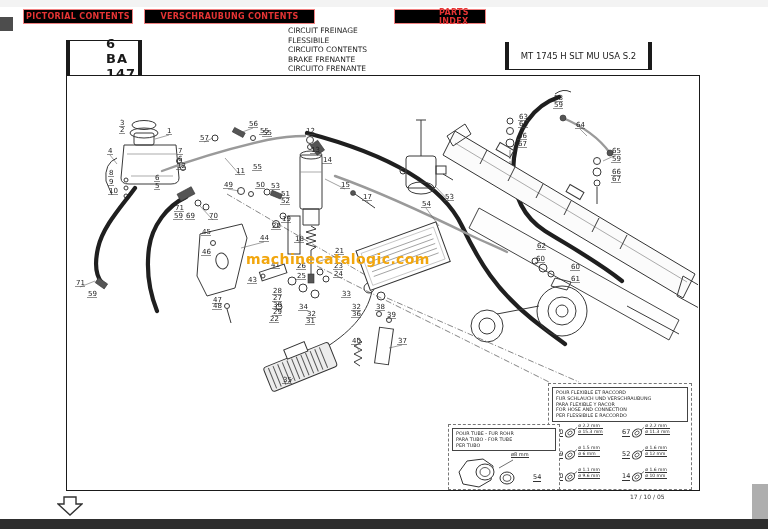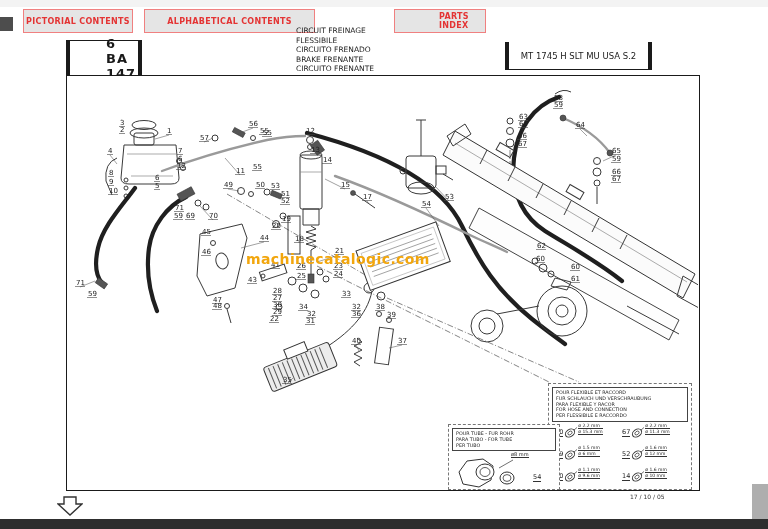--- a/index.html
+++ b/index.html
@@ -3,32 +3,32 @@
 <meta charset="utf-8">
 <style>
   html,body{margin:0;padding:0;}
   body{width:768px;height:529px;position:relative;background:#ffffff;overflow:hidden;
        font-family:"DejaVu Sans",sans-serif;}
   .topstrip{position:absolute;left:0;top:0;width:768px;height:7px;background:#f3f3f3;}
   .corner-block{position:absolute;left:0;top:17px;width:13px;height:14px;background:#4d4d4d;}
   .right-gray{position:absolute;left:752px;top:484px;width:16px;height:35px;background:#aeaeae;}
   .bottom-bar{position:absolute;left:0;top:519px;width:768px;height:10px;background:#2e2e2e;}
 
-  .navbtn{position:absolute;top:9px;height:24px;border:1.5px solid #f08080;color:#e43434;
+  .navbtn{position:absolute;top:9px;height:15px;border:1.5px solid #f08080;color:#e43434;
           font-size:8px;font-weight:bold;display:flex;align-items:center;justify-content:center;
-          letter-spacing:.3px;background:#e5e5e5;box-sizing:border-box;cursor:pointer;}
+          letter-spacing:.3px;background:#000000;box-sizing:border-box;cursor:pointer;}
   #btn-pictorial{left:23px;width:110px;}
   #btn-alpha{left:144px;width:171px;}
   #btn-parts{left:394px;width:92px;padding-left:44px;}
 
   .code-box{position:absolute;left:66px;top:40px;width:76px;height:35px;box-sizing:border-box;
             border-top:1.5px solid #1a1a1a;border-left:4px solid #1a1a1a;border-right:4px solid #1a1a1a;
             display:flex;align-items:center;justify-content:center;font-weight:bold;font-size:13px;
             letter-spacing:1px;color:#1a1a1a;padding-left:36px;}
-  .titles{position:absolute;left:296px;top:26px;font-size:7.5px;line-height:9.6px;color:#222;}
+  .titles{position:absolute;left:288px;top:26px;font-size:7.5px;line-height:9.6px;color:#222;}
   .model-box{position:absolute;left:505px;top:42px;width:147px;height:28px;box-sizing:border-box;
              border-left:4px solid #1a1a1a;border-right:4px solid #1a1a1a;border-bottom:1.5px solid #1a1a1a;
              display:flex;align-items:center;justify-content:center;font-weight:normal;font-size:8.5px;color:#1a1a1a;}
 
   .frame{position:absolute;left:66px;top:75px;width:634px;height:416px;box-sizing:border-box;
          border:1.5px solid #1a1a1a;background:#fff;}
   .frame svg{position:absolute;left:0;top:0;}
   .watermark{position:absolute;left:246px;top:251px;font-size:14px;font-weight:bold;
              color:#f2a60d;letter-spacing:.4px;z-index:5;}
 
@@ -64,29 +64,29 @@
   #labels-layer .u{stroke:#444;stroke-width:.6;}
   #labels-layer .leader{stroke:#555;stroke-width:.55;}
 </style>
 </head>
 <body>
 
 <div class="topstrip"></div>
 <div class="corner-block"></div>
 
 <div class="navbtn" id="btn-pictorial">PICTORIAL CONTENTS</div>
-<div class="navbtn" id="btn-alpha">ALPHABETICAL CONTENTS</div>
+<div class="navbtn" id="btn-alpha">VERSCHRAUBUNG CONTENTS</div>
 <div class="navbtn" id="btn-parts">PARTS INDEX</div>
 
 <div class="code-box">6 BA 147</div>
 
 <div class="titles">
   <div>CIRCUIT FREINAGE</div>
   <div>FLESSIBILE</div>
-  <div>CIRCUITO FRENADO</div>
+  <div>CIRCUITO CONTENTS</div>
   <div>BRAKE FRENANTE</div>
   <div>CIRCUITO FRENANTE</div>
 </div>
 
 <div class="model-box">MT 1745 H SLT MU USA S.2</div>
 
 <div class="frame">
   <svg id="diagram-svg" width="631" height="413" viewBox="0 0 631 413">
 
     <line class="dashdot" x1="160" y1="118" x2="300" y2="200"></line>

